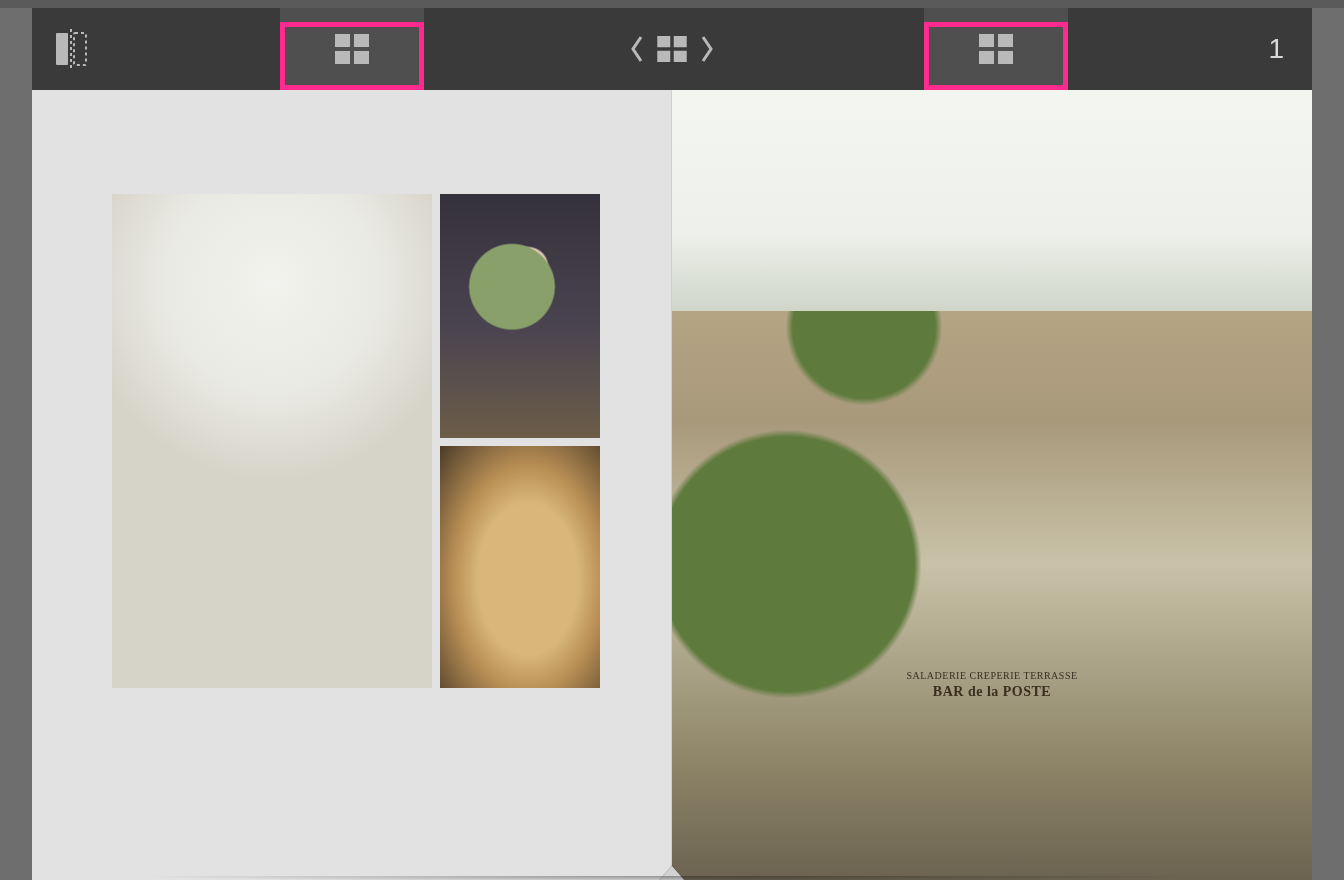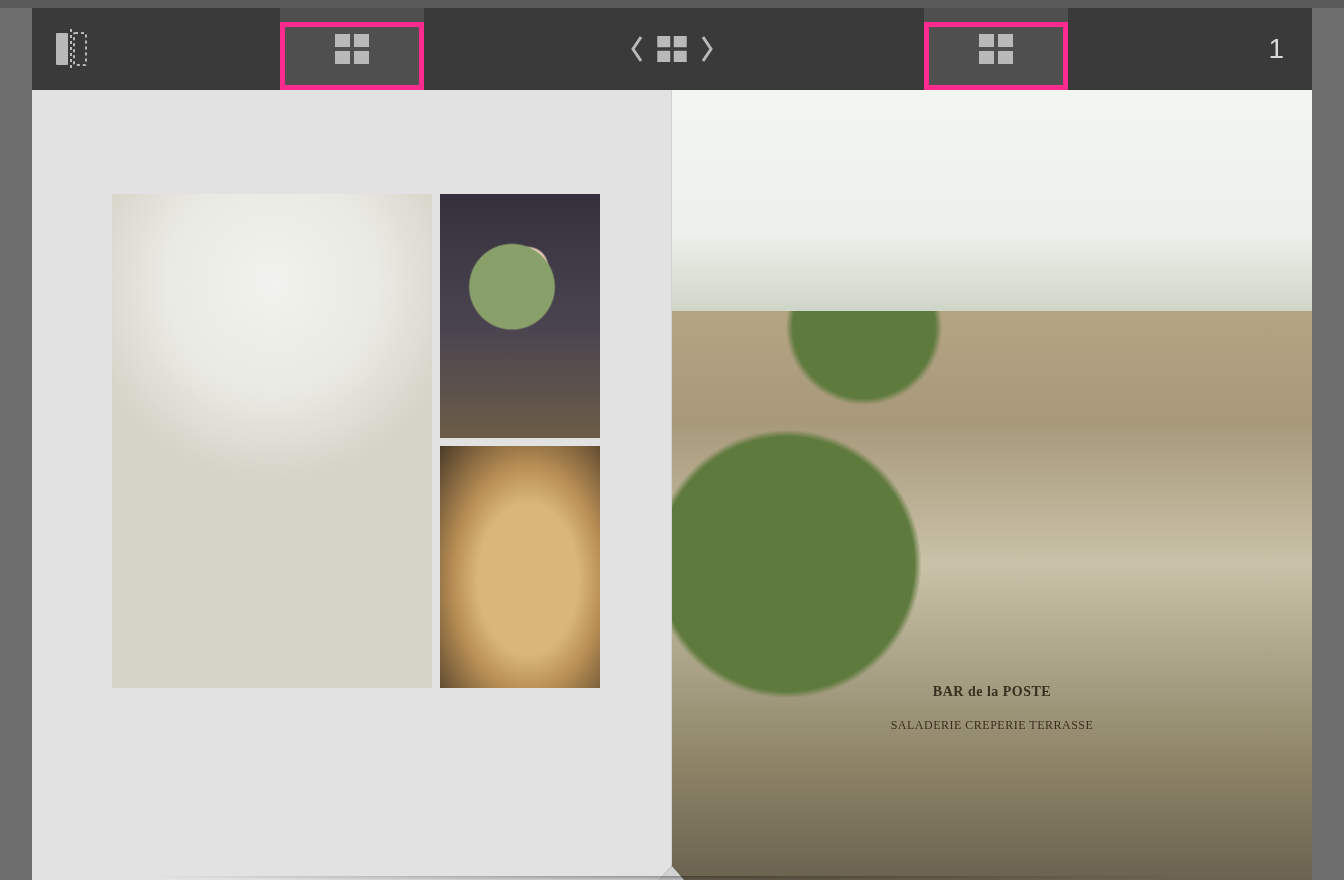--- a/index.html
+++ b/index.html
@@ -140,21 +140,21 @@
   }
   .pr-sign1, .pr-sign2 {
     position:absolute;
     color:#3a2f1f;
     font-family: Georgia, "Times New Roman", serif;
     text-align:center;
     letter-spacing:.5px;
     white-space:nowrap;
   }
   .pr-sign1 { left:50%; transform:translateX(-50%); top: 594px; font-size:14px; font-weight:600; }
-  .pr-sign2 { left:50%; transform:translateX(-50%); top: 628px; font-size:12px; }
+  .pr-sign2 { left:50%; transform:translateX(-50%); top: 580px; font-size:10px; }
 
   
   .spine-pointer {
     position:absolute;
     left:50%; bottom:-2px;
     transform:translateX(-50%);
     width:0;height:0;
     border-left:14px solid transparent;
     border-right:14px solid transparent;
     border-bottom:16px solid #d2d2d2;

